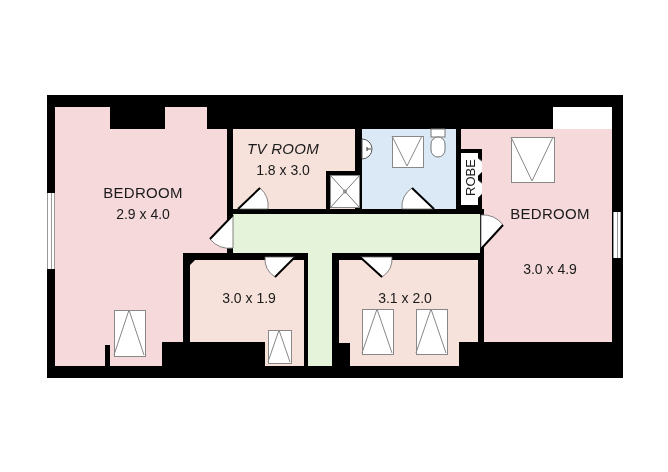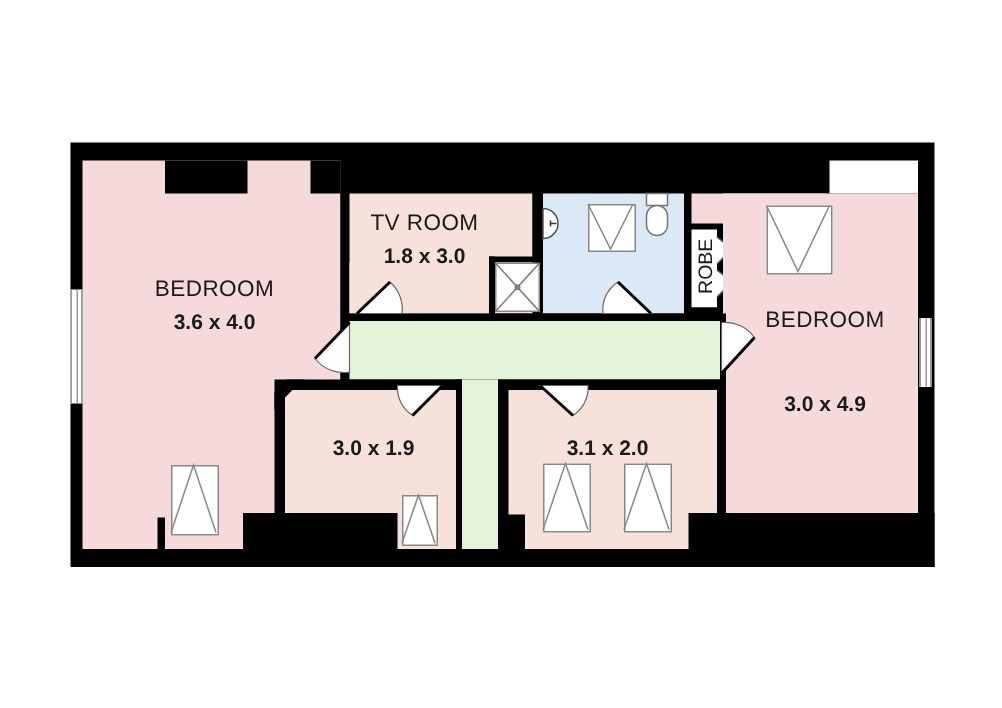--- a/index.html
+++ b/index.html
@@ -6,21 +6,21 @@
   body{width:668px;height:472px;position:relative;overflow:hidden;font-family:"Liberation Sans",sans-serif;}
   .wall{position:absolute;background:#000;}
   .room{position:absolute;}
   .pink{background:#f5d9db;}
   .peach{background:#f6e2da;}
   .blue{background:#dae9f5;}
   .green{background:#e4f3da;}
   .white{background:#ffffff;}
   .label{position:absolute;color:#1a1a1a;text-align:center;white-space:nowrap;}
   .lbl-name{font-size:15px;letter-spacing:0.3px;}
-  .lbl-dim{font-size:14px;font-weight:bold;}
+  .lbl-dim{font-size:14px;}
   .window-v{position:absolute;background:#fff;border-left:1px solid #999;border-right:1px solid #999;}
   .window-v::after{content:"";position:absolute;left:50%;top:0;bottom:0;border-left:1px solid #999;}
   .skylight{position:absolute;background:#fff;border:1px solid #888;}
   svg{position:absolute;overflow:visible;}
 </style>
 </head>
 <body>
 
 <div class="wall" style="left:47px;top:95px;width:576px;height:283px;"></div>
 
@@ -142,22 +142,22 @@
 <svg style="left:265px;top:257px;" width="32" height="22">
     <path d="M0,0 L30,0 L10,20 A22,22 0 0 1 0,0 Z" fill="#fff" stroke="#666" stroke-width="0.8"></path>
     <line x1="30" y1="0" x2="10" y2="20" stroke="#000" stroke-width="2"></line>
   </svg>
 <svg style="left:360px;top:257px;" width="34" height="22">
     <path d="M0,0 L32,0 A22,22 0 0 1 22,20 Z" fill="#fff" stroke="#666" stroke-width="0.8"></path>
     <line x1="0" y1="0" x2="22" y2="20" stroke="#000" stroke-width="2"></line>
   </svg>
 
 <div class="label lbl-name" style="left:93px;top:184px;width:100px;">BEDROOM</div>
-<div class="label lbl-dim" style="left:93px;top:206px;width:100px;">3.6 x 4.0</div>
+<div class="label lbl-dim" style="left:93px;top:206px;width:100px;">2.9 x 4.0</div>
 
-<div class="label lbl-name" style="left:238px;top:140px;width:90px;">TV ROOM</div>
+<div class="label lbl-name" style="left:238px;top:140px;width:90px;font-style:italic;">TV ROOM</div>
 <div class="label lbl-dim" style="left:238px;top:162px;width:90px;">1.8 x 3.0</div>
 
 <div class="label lbl-name" style="left:500px;top:205px;width:100px;">BEDROOM</div>
 <div class="label lbl-dim" style="left:500px;top:227px;width:100px;margin-top:34px;">3.0 x 4.9</div>
 
 <div class="label lbl-dim" style="left:204px;top:290px;width:90px;">3.0 x 1.9</div>
 <div class="label lbl-dim" style="left:360px;top:290px;width:90px;text-align:center;">3.1 x 2.0</div>
 
 </body></html>

